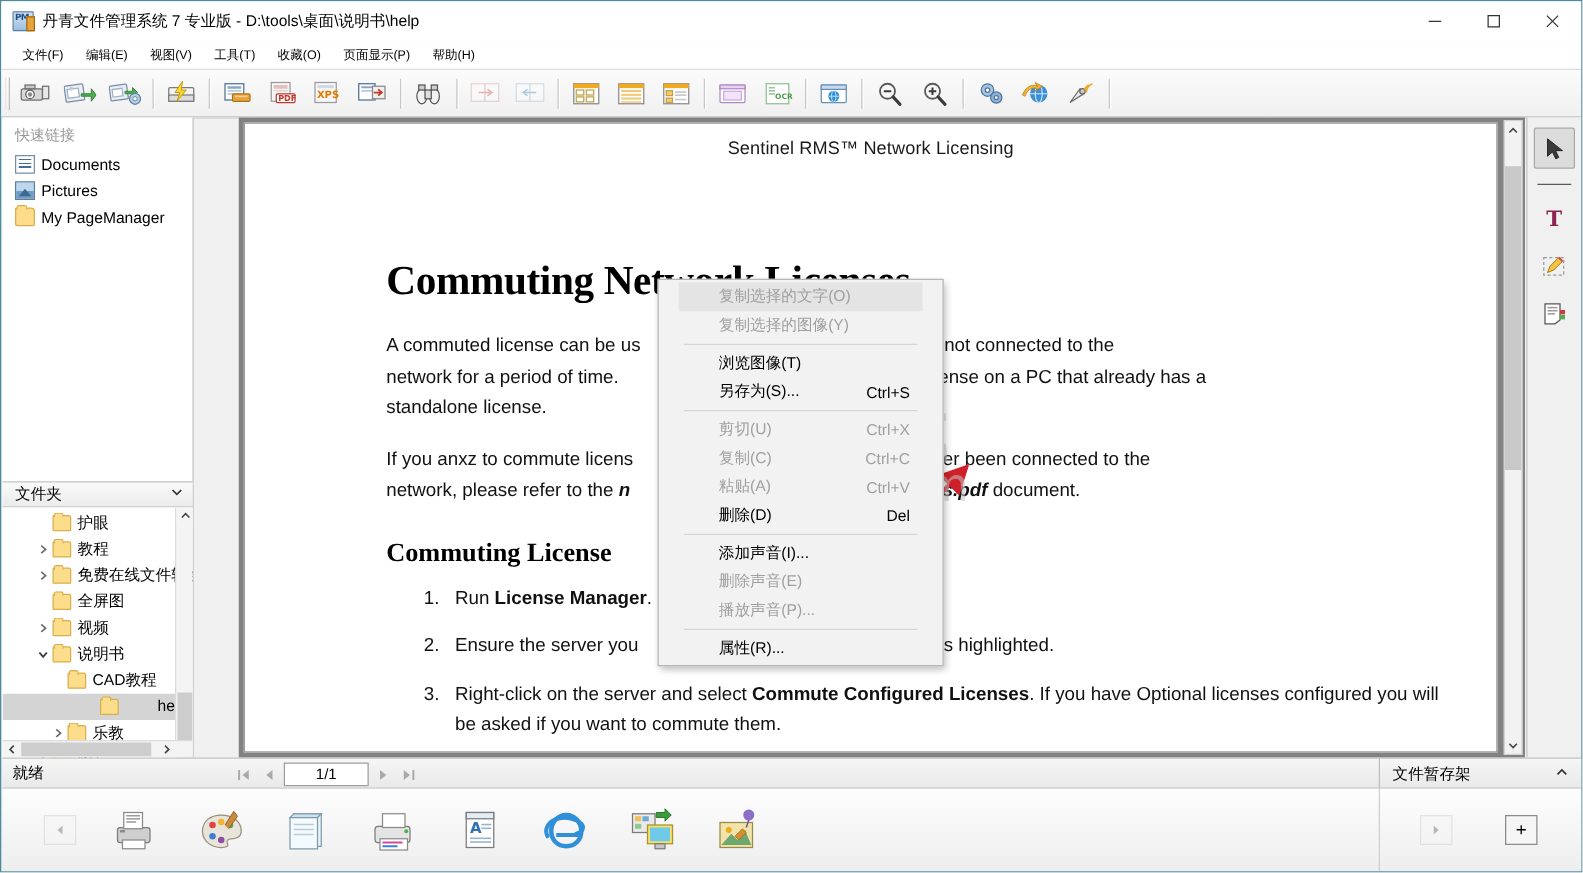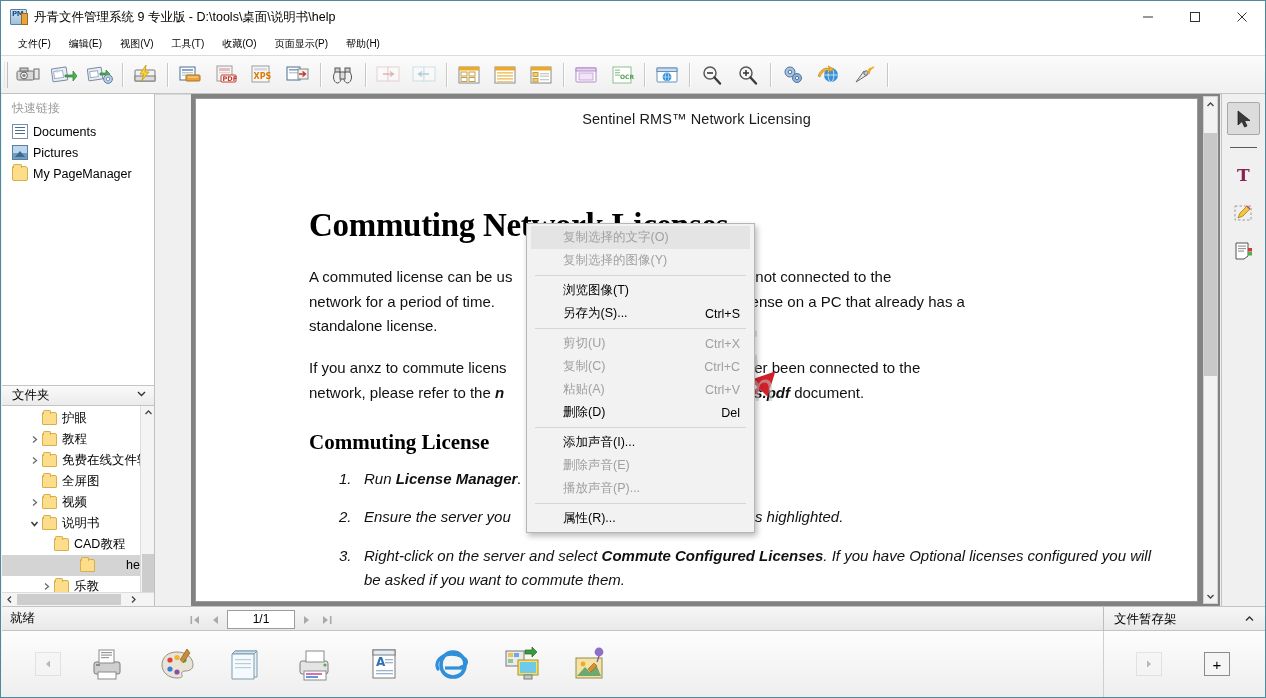--- a/index.html
+++ b/index.html
@@ -203,21 +203,21 @@
   .doc-h1 {
     font-family: "Liberation Serif", "DejaVu Serif", serif;
     font-size: 33px; font-weight: bold; letter-spacing: -0.3px;
     margin-bottom: 13px; color: #000;
   }
   .doc-h2 {
     font-family: "Liberation Serif", "DejaVu Serif", serif;
     font-size: 21px; font-weight: bold; margin: 20px 0 8px; color: #000;
   }
   .doc-p { margin-bottom: 18px; }
-  .doc-ol { list-style: none; counter-reset: li; margin-left: 0; font-style: italic; }
+  .doc-ol { list-style: none; counter-reset: li; margin-left: 0; }
   .doc-ol li {
     counter-increment: li; position: relative;
     padding-left: 55px; margin-bottom: 14px;
   }
   .doc-ol li::before {
     content: counter(li) "."; position: absolute; left: 30px; top: 0;
   }
   .doc-ol li b { font-weight: bold; }
   .doc-i { font-style: italic; font-weight: bold; }
 
@@ -242,21 +242,21 @@
   .watermark {
     position: absolute; left: 524px; top: 300px; width: 340px; height: 110px;
     pointer-events: none; opacity: .55;
   }
 
   
   .ctxmenu {
     position: absolute; left: 525px; top: 222px; width: 229px;
     background: #f2f2f2; border: 1px solid #b6b6b6;
     box-shadow: 2px 3px 6px rgba(0,0,0,.28);
-    padding: 2px 4px; font-size: 12.5px;
+    padding: 2px 16px; font-size: 12.5px;
   }
   .ctx-item {
     height: 23px; display: flex; align-items: center;
     padding: 0 10px 0 32px; color: #000; white-space: nowrap;
     position: relative;
   }
   .ctx-item.disabled { color: #a0a0a0; }
   .ctx-item.hl { background: #e4e4e4; }
   .ctx-accel {
     margin-left: auto; padding-left: 22px; color: inherit;
@@ -343,21 +343,21 @@
     background: #d8d8d8;
   }
 </style>
 </head>
 <body>
 
 <div id="app">
 
   <div class="titlebar">
     <div class="app-icon"></div>
-    <div class="title-text">丹青文件管理系统 9 专业版 - D:\tools\桌面\说明书\help</div>
+    <div class="title-text">丹青文件管理系统 7 专业版 - D:\tools\桌面\说明书\help</div>
     <div class="win-btns">
       <div class="win-btn">
         <svg width="12" height="12" viewBox="0 0 12 12">
             <line x1="1" y1="6" x2="11" y2="6" stroke="#333" stroke-width="1"></line>
           </svg>
       </div>
       <div class="win-btn">
         <svg width="12" height="12" viewBox="0 0 12 12">
             <rect x="1.5" y="1.5" width="9" height="9" fill="none" stroke="#333" stroke-width="1"></rect>
           </svg>

